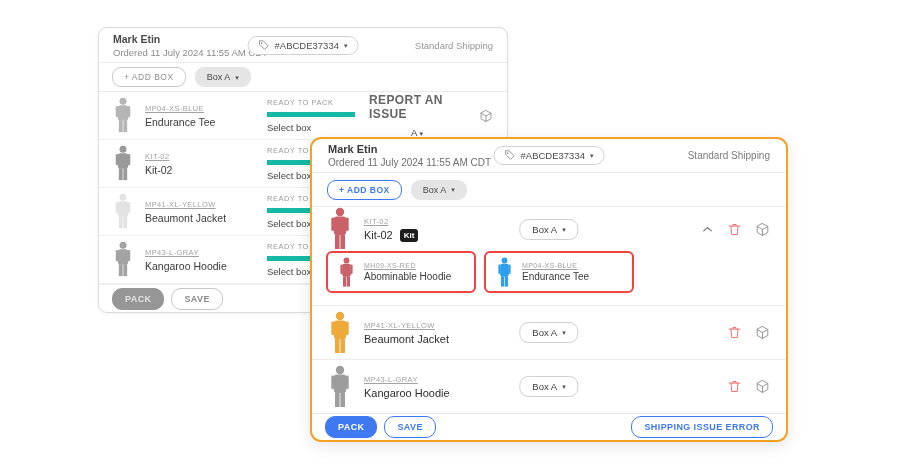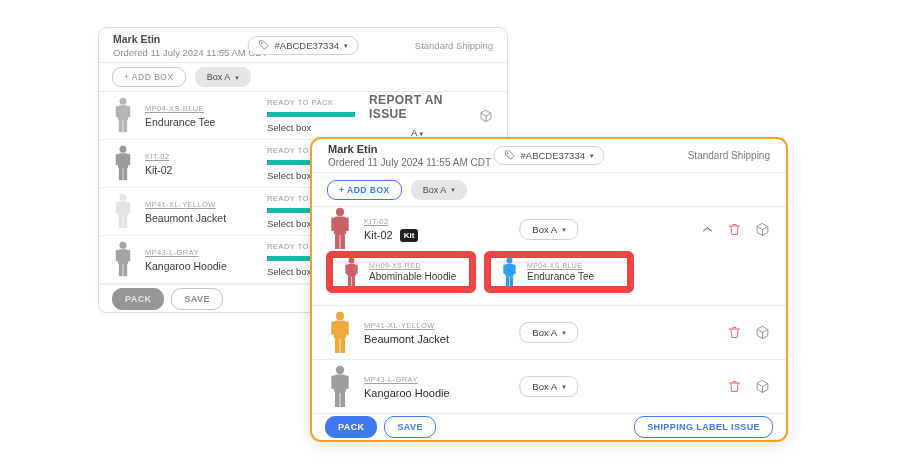--- a/index.html
+++ b/index.html
@@ -76,21 +76,21 @@
   .fp-item { border-bottom:1px solid #ececec; flex:0 0 54px; }
   .fp-row .labels { width:auto; min-width:110px; }
   .name-line { display:flex; align-items:center; margin-top:3px; }
   .fp-row .iname { margin-top:0; font-size:11px; color:#2e2e2e; }
   .kit-badge { background:#1d1d1d; color:#fff; font-size:8px; font-weight:bold; border-radius:3px; padding:2px 4px; margin-left:7px; }
   .center-pill { position:absolute; left:50%; transform:translateX(-50%); }
   .kit-children { display:flex; gap:8px; padding:0 14px 12px 14px; }
   .child-card {
     display:flex; align-items:center; gap:9px;
     width:150px; height:42px; padding:0 10px;
-    background:#fff; border:7px solid #ef4444; border-radius:6px;
+    background:#fff; border:2px solid #ef4444; border-radius:6px;
     box-shadow:0 1px 3px rgba(0,0,0,0.08);
   }
   .child-card .sku { font-size:7px; }
   .child-card .iname { font-size:10px; margin-top:2px; }
 
   
   .icon-btn { background:none; border:none; padding:0; cursor:pointer; display:inline-flex; align-items:center; }
   svg.stroke { fill:none; stroke-linecap:round; stroke-linejoin:round; }
   .person.sz-back { width:20px; height:37px; }
   .person.sz-front { width:24px; height:44px; }
@@ -384,17 +384,17 @@
           <svg class="stroke" width="15" height="15" viewBox="0 0 24 24" stroke="#909090" stroke-width="1.5">
               <use href="#cube-shape"></use>
             </svg>
         </button>
       </div>
     </div>
 
     <div class="footer">
       <button class="btn blue-solid">PACK</button>
       <button class="btn blue-outline">SAVE</button>
-      <button class="btn blue-outline right">SHIPPING LABEL ISSUE</button>
+      <button class="btn blue-outline right">SHIPPING ISSUE ERROR</button>
     </div>
   </section>
 
 </div>
 
 </body></html>

